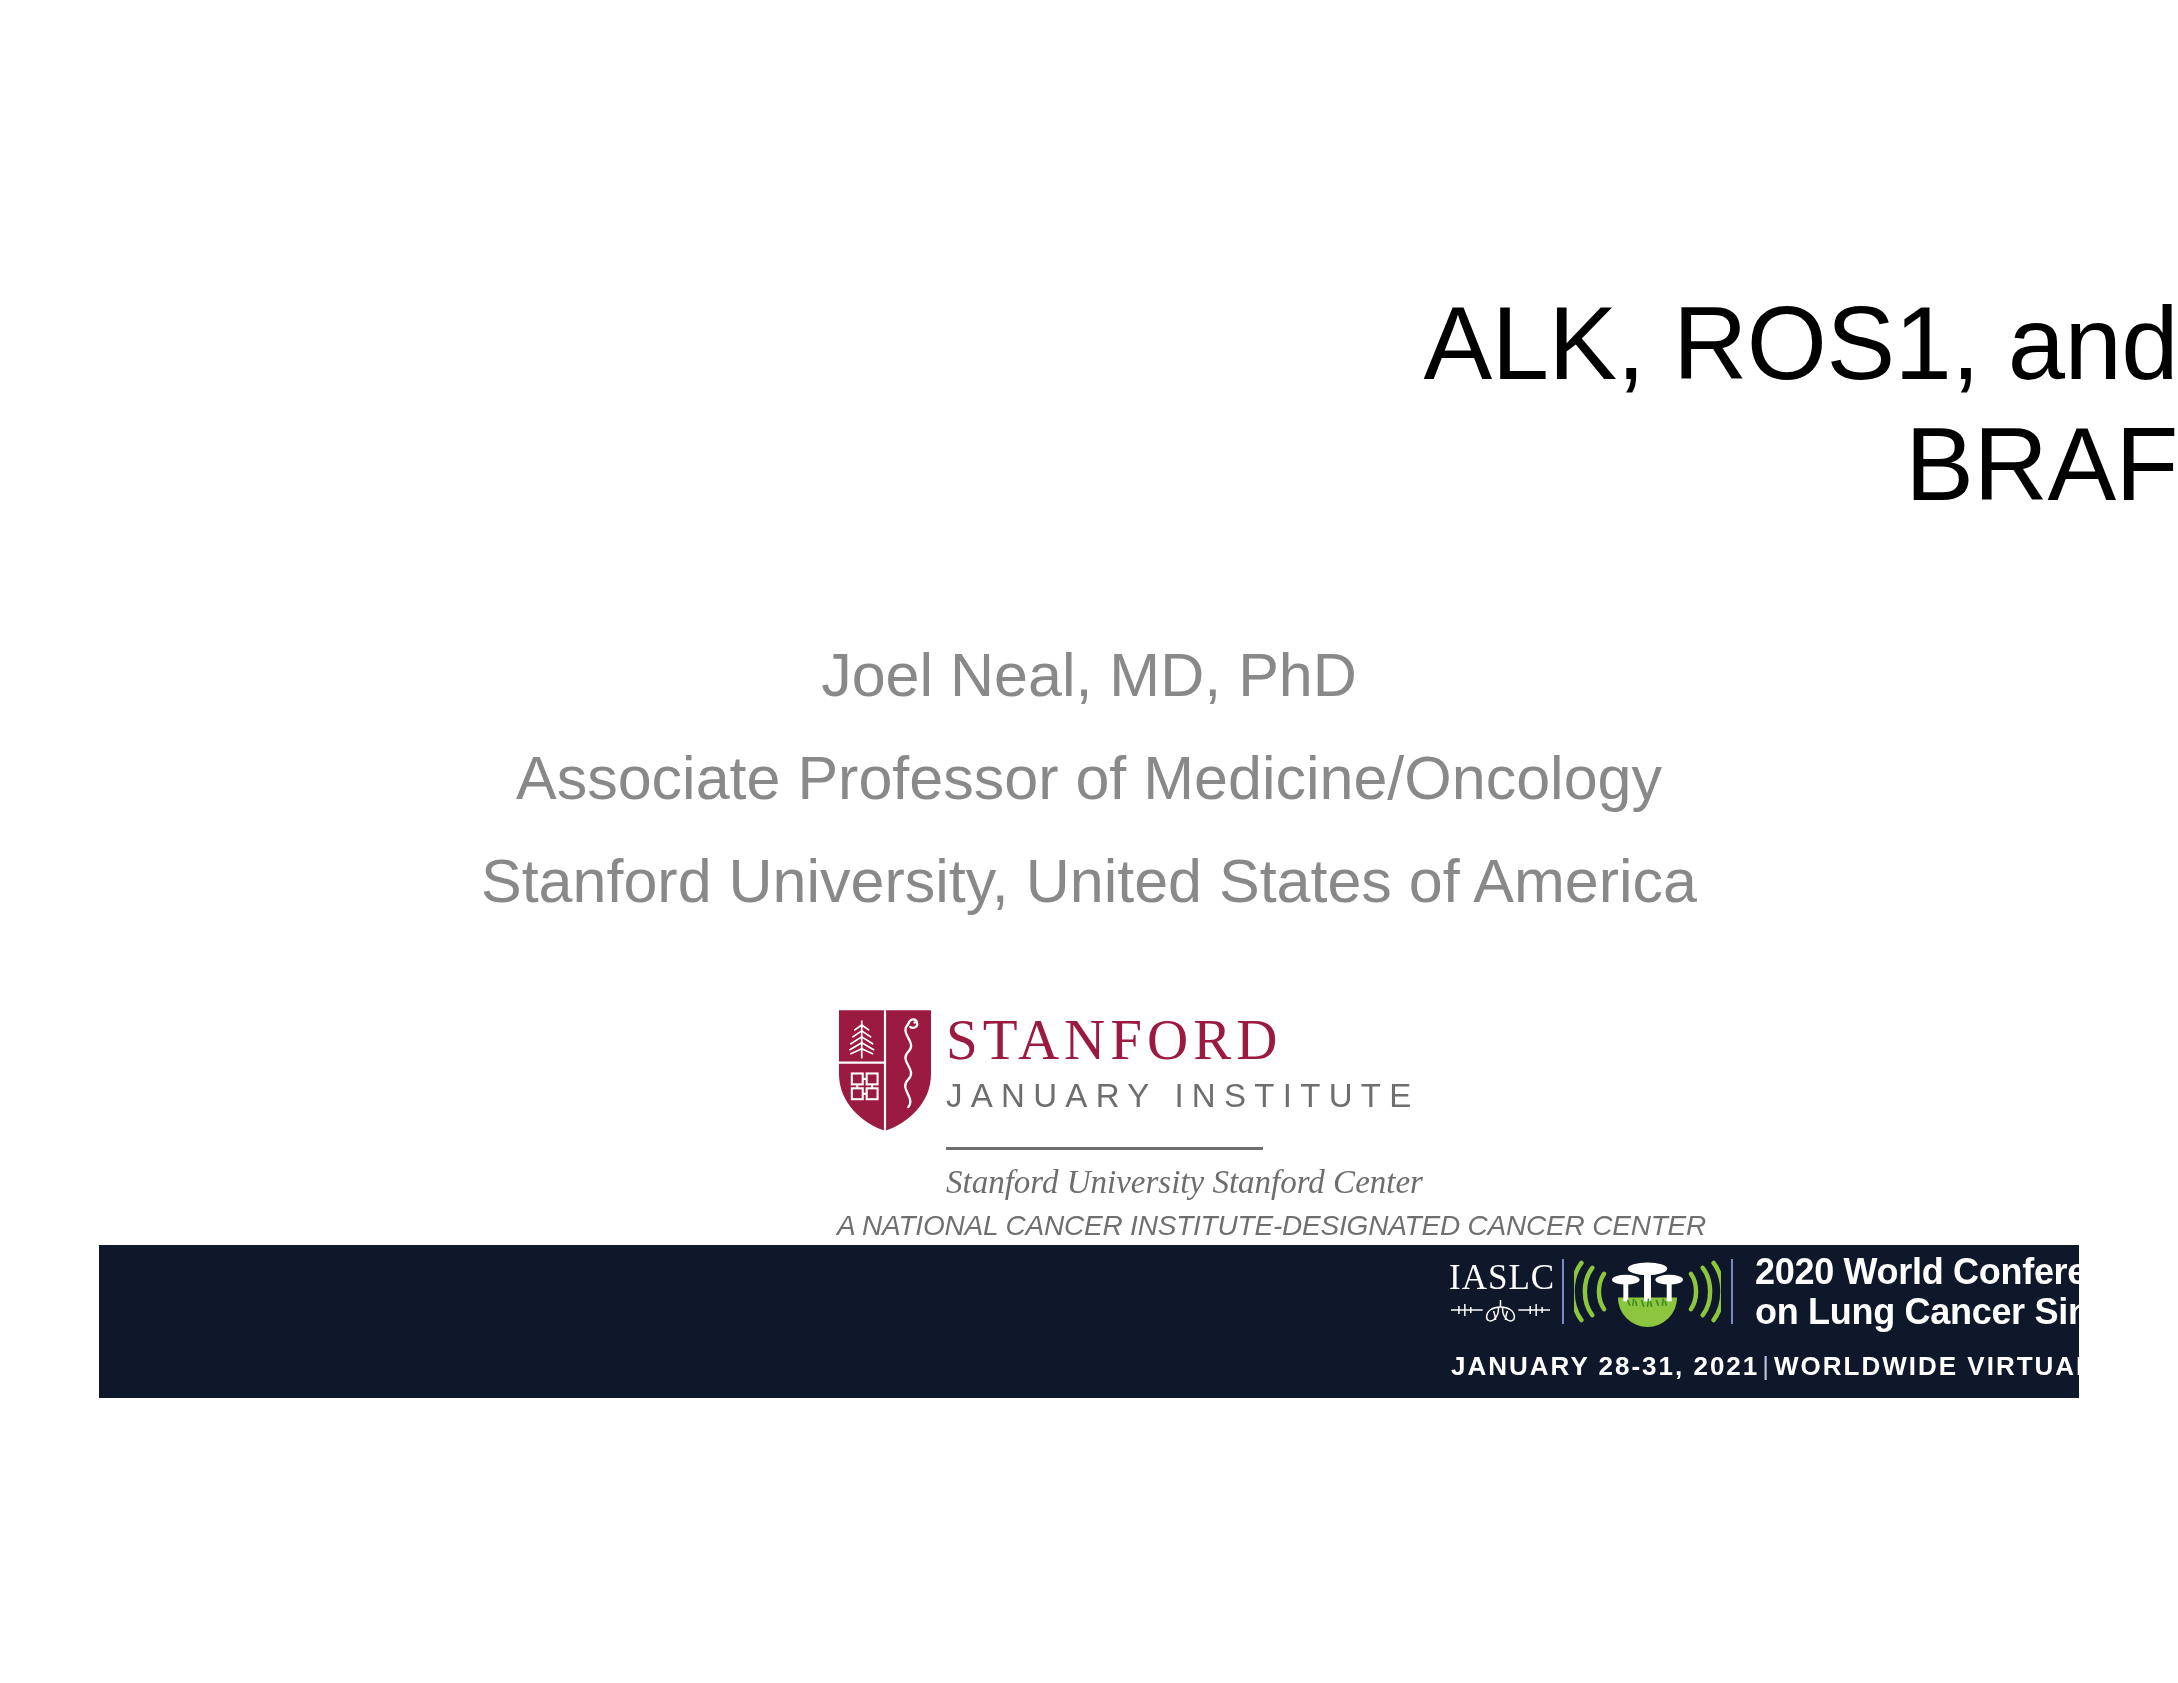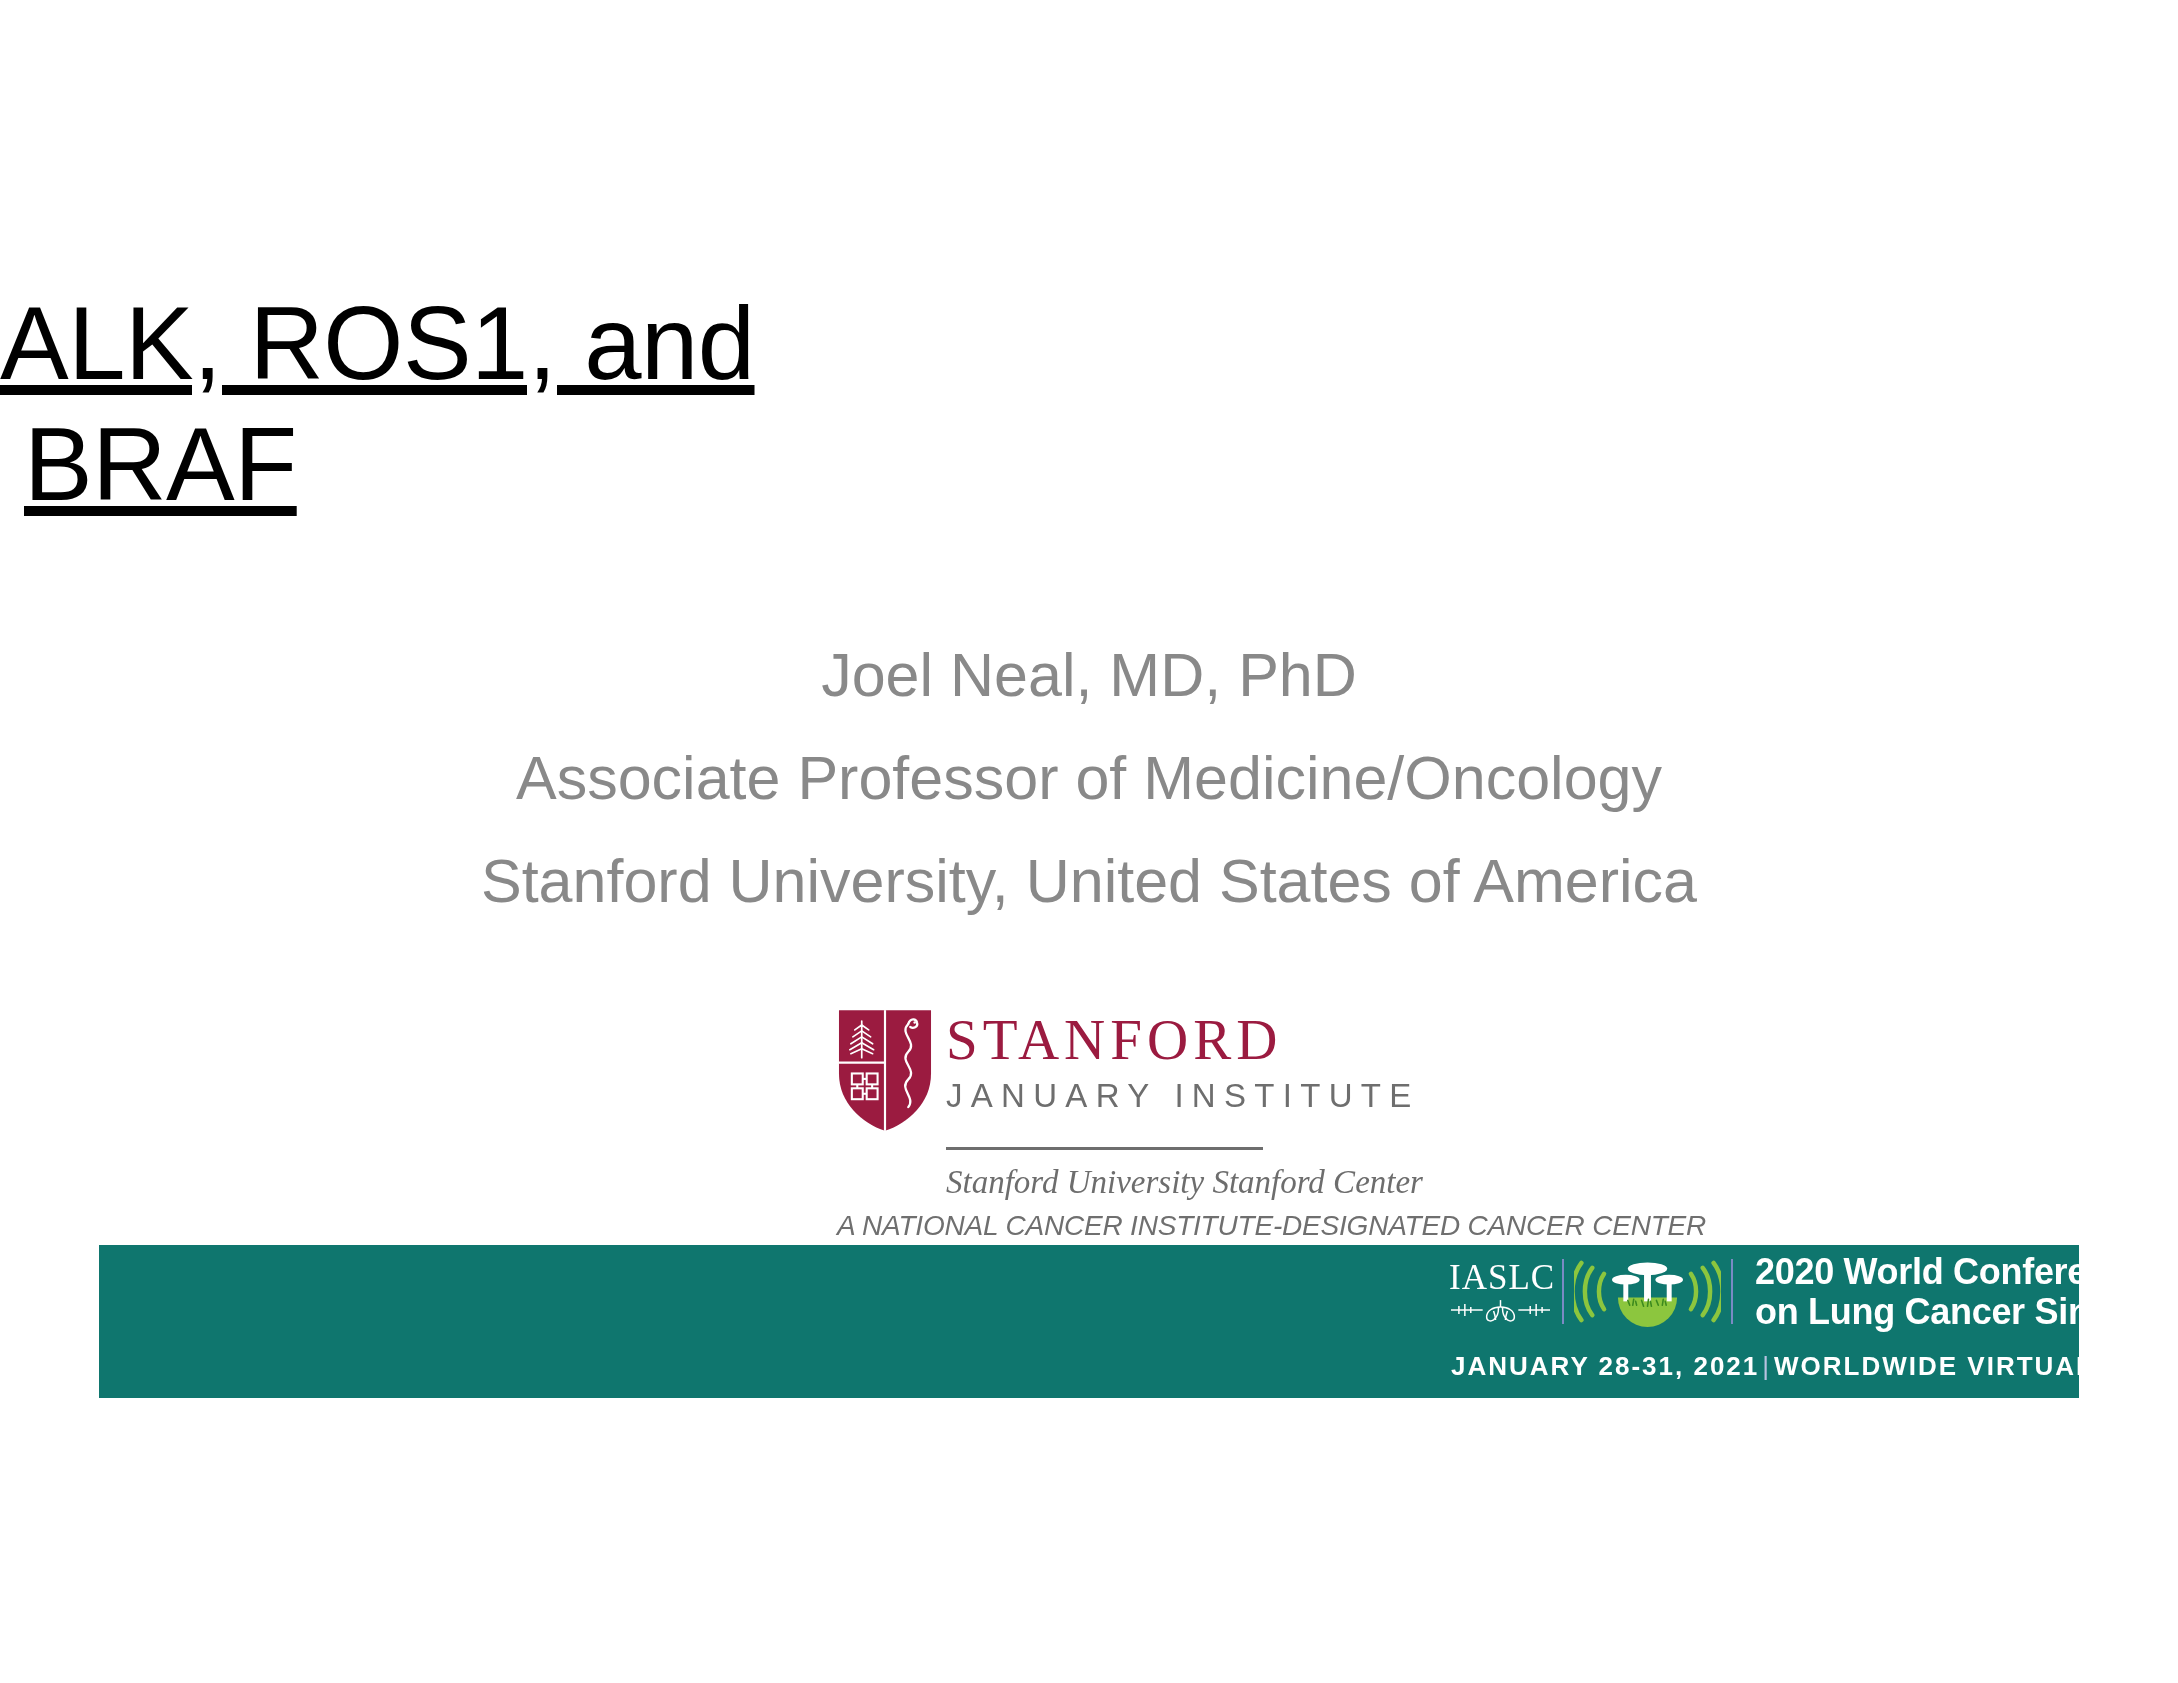--- a/index.html
+++ b/index.html
@@ -17,22 +17,21 @@
     background: #ffffff;
     overflow: hidden;
   }
 
   
   .title-block {
     position: absolute;
     left: 0;
     top: 283px;
     width: 2178px;
-    text-align: left;
-    text-decoration: underline;
+    text-align: right;
   }
   .title-line {
     font-family: "Liberation Sans", sans-serif;
     font-size: 103px;
     line-height: 121px;
     font-weight: 400;
     color: #000000;
     letter-spacing: -0.5px;
   }
   .title-line-2 {
@@ -130,21 +129,21 @@
     white-space: nowrap;
   }
 
   
   .banner {
     position: absolute;
     left: 99px;
     top: 1245px;
     width: 1980px;
     height: 153px;
-    background: #0f766e;
+    background: #0f172a;
   }
   .banner-content {
     position: absolute;
     right: 2px;
     top: 8px;
     width: 634px;
   }
   .banner-row1 {
     display: flex;
     align-items: center;

